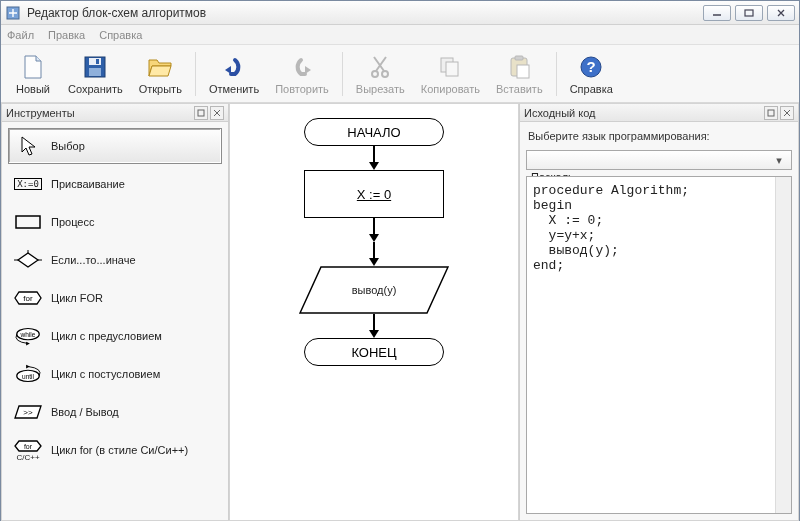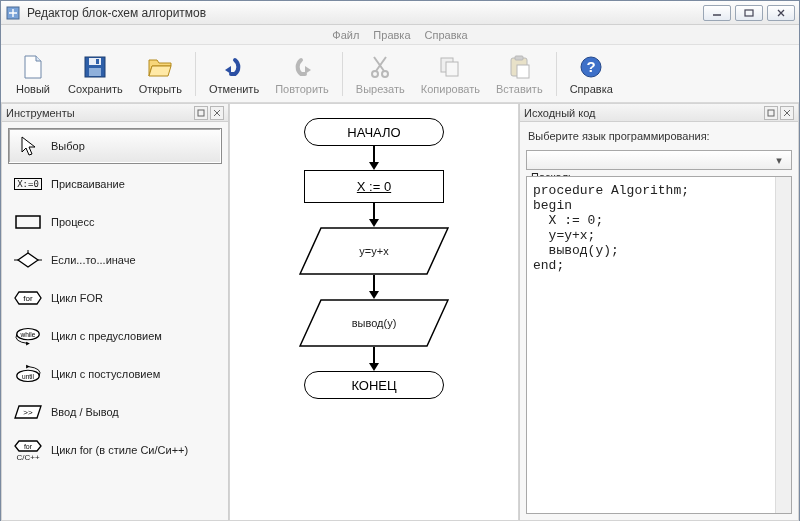--- a/index.html
+++ b/index.html
@@ -8,21 +8,21 @@
 
   
   .window { width:800px; height:521px; border:1px solid #7a8aa0; background:#f9a8d4; }
   .titlebar { height:24px; background:linear-gradient(#fdfdfd,#eaeaea); border-bottom:1px solid #d0d0d0; display:flex; align-items:center; padding:0 4px; }
   .titlebar .appicon { width:16px; height:16px; margin-right:6px; display:flex; align-items:center; justify-content:center; }
   .titlebar .title { flex:1; font-size:12px; color:#333; }
   .winbtns { display:flex; gap:4px; }
   .winbtn { width:28px; height:16px; border:1px solid #9aa6b5; border-radius:2px; background:linear-gradient(#fff,#e7ecf3); display:flex; align-items:center; justify-content:center; font-size:10px; color:#445; cursor:default; }
 
   
-  .menubar { height:20px; background:#f3f3f3; border-bottom:1px solid #e0e0e0; display:flex; align-items:center; padding:0 6px; gap:14px; color:#8a8a8a;justify-content:center; }
+  .menubar { height:20px; background:#f3f3f3; border-bottom:1px solid #e0e0e0; display:flex; align-items:center; padding:0 6px; gap:14px; color:#8a8a8a; }
   .menubar span { cursor:default; }
 
   
   .toolbar { height:58px; background:#f7f7f7; border-bottom:1px solid #d9d9d9; display:flex; align-items:center; padding:2px 6px; gap:2px; }
   .tbbtn { display:flex; flex-direction:column; align-items:center; justify-content:center; padding:2px 6px; border:1px solid transparent; border-radius:3px; min-width:52px; height:52px; color:#333; }
   .tbbtn.disabled { color:#9a9a9a; }
   .tbbtn .ic { width:28px; height:28px; display:flex; align-items:center; justify-content:center; }
   .tbbtn .lbl { font-size:11px; margin-top:2px; }
   .tbsep { width:1px; height:44px; background:#dadada; margin:0 4px; }
 
@@ -40,21 +40,21 @@
   .toolrow { display:flex; align-items:center; height:36px; gap:8px; margin:2px 0; border:1px solid transparent; padding:2px 4px; }
   .toolrow.selected { border:1px solid #8c8c8c; background:linear-gradient(#fefefe,#e7e7e7); box-shadow:inset -1px -1px 0 #fff, inset 1px 1px 0 #aaa; }
   .toolrow .ticon { width:30px; height:26px; display:flex; align-items:center; justify-content:center; }
   .toolrow .tlbl { font-size:11px; color:#222; }
 
   
   .canvas { flex:1; background:#fff; position:relative; border:1px solid #d4d4d4; }
   .flow { position:absolute; left:50%; transform:translateX(-50%); top:14px; width:200px; display:flex; flex-direction:column; align-items:center;text-align:right; }
   .node { display:flex; align-items:center; justify-content:center; font-size:13px; color:#000; background:#fff; }
   .terminator { width:140px; height:28px; border:1.5px solid #000; border-radius:16px; }
-  .rect { width:140px; height:33px; border:1.5px solid #000;text-decoration:underline; }
+  .rect { width:140px; height:48px; border:1.5px solid #000;text-decoration:underline; }
   .para { width:150px; height:48px; position:relative; }
   .para svg { position:absolute; left:0; top:0; }
   .para .ptxt { position:absolute; left:0; top:0; width:100%; height:100%; display:flex; align-items:center; justify-content:center; }
   .arrow { height:24px; display:flex; flex-direction:column; align-items:center; }
   .aline { width:1.5px; flex:1; background:#000; }
   .ahead { width:0; height:0; border-left:5px solid transparent; border-right:5px solid transparent; border-top:8px solid #000; }
 
   
   .srcpane { flex:1; display:flex; flex-direction:column; padding:6px; gap:6px; }
   .lang-label { font-size:11px; color:#333; padding:2px 2px; }
@@ -316,28 +316,20 @@
             <div class="aline"></div>
             <div class="ahead"></div>
           </div>
         <div class="node rect">
             <span>X := 0</span>
           </div>
         <div class="arrow">
             <div class="aline"></div>
             <div class="ahead"></div>
           </div>
-        <div class="para">
-          <svg width="150" height="48" viewBox="0 0 150 48">
-              <polygon points="22,1 149,1 128,47 1,47" fill="#fff" stroke="#000" stroke-width="1.5"></polygon>
-            </svg>
-          <div class="ptxt">
-              <span>y=y+x</span>
-            </div>
-        </div>
         <div class="arrow">
             <div class="aline"></div>
             <div class="ahead"></div>
           </div>
         <div class="para">
           <svg width="150" height="48" viewBox="0 0 150 48">
               <polygon points="22,1 149,1 128,47 1,47" fill="#fff" stroke="#000" stroke-width="1.5"></polygon>
             </svg>
           <div class="ptxt">
               <span>вывод(y)</span>

